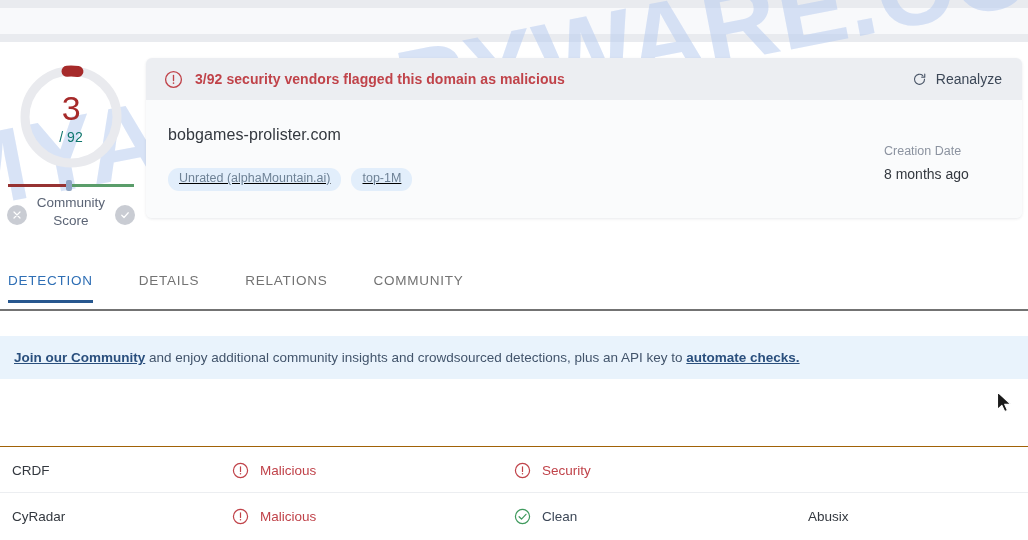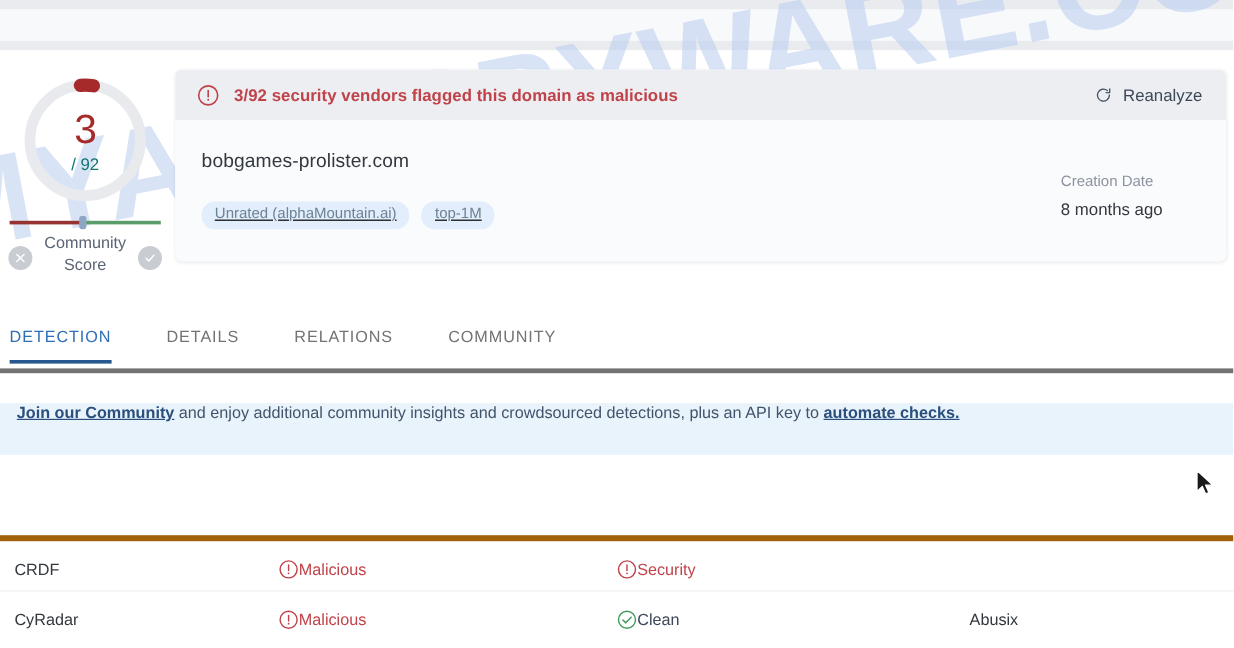--- a/index.html
+++ b/index.html
@@ -217,21 +217,21 @@
     line-height: 1.2;
   }
 
   
   .tabs {
     position: absolute;
     left: 0;
     top: 268px;
     width: 1028px;
     height: 43px;
-    border-bottom: 4px solid #737373;
+    border-bottom: 2px solid #737373;
     display: flex;
     align-items: flex-start;
     padding-left: 8px;
   }
   .tab {
     font-size: 13.5px;
     letter-spacing: .75px;
     color: #737373;
     padding: 5px 0 14px 0;
     margin-right: 46px;
@@ -251,21 +251,21 @@
 
   
   .community-banner {
     position: absolute;
     left: 0;
     top: 336px;
     width: 1028px;
     height: 43px;
     background: #e9f3fc;
     display: flex;
-    align-items: flex-start;
+    align-items: center;
     padding-left: 14px;
   }
   .community-banner .txt {
     font-size: 13.5px;
     color: #42546b;
   }
   .community-banner a {
     color: #2a4f7d;
     font-weight: 700;
     text-decoration: underline;
@@ -293,34 +293,35 @@
     left: 0;
     top: 446px;
     width: 1028px;
   }
   .vendor-row {
     display: flex;
     width: 1028px;
     height: 46px;
     border-top: 1px solid #eceef1;
   }
-  .vendor-row:first-child { border-top: 5px solid #a16207; }
+  .vendor-row:first-child { border-top: 1px solid #a16207; }
   .vcell {
     display: flex;
     align-items: center;
     height: 46px;
   }
   .vcell.name {
     width: 232px;
     padding-left: 12px;
     font-size: 13.5px;
     color: #33383f;
   }
   .vcell.verdict {
     width: 282px;
+    gap: 11px;
     font-size: 13.5px;
   }
   .verdict-ic { width:17px; height:17px; display:block; flex:none; }
   .verdict-mal  { color: #c0434a; }
   .verdict-phish{ color: #c0434a; }
   .verdict-clean{ color: #3c4757; }
 
   
   .cursor {
     position: absolute;

